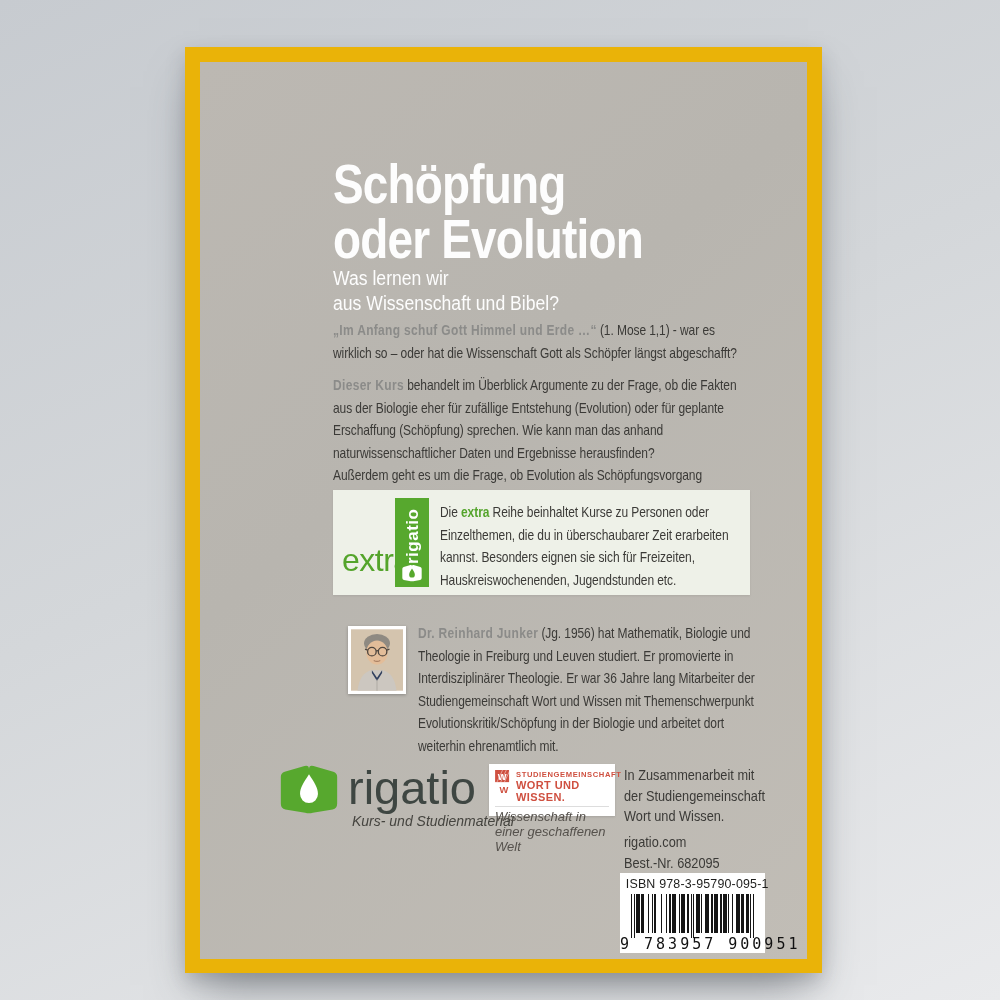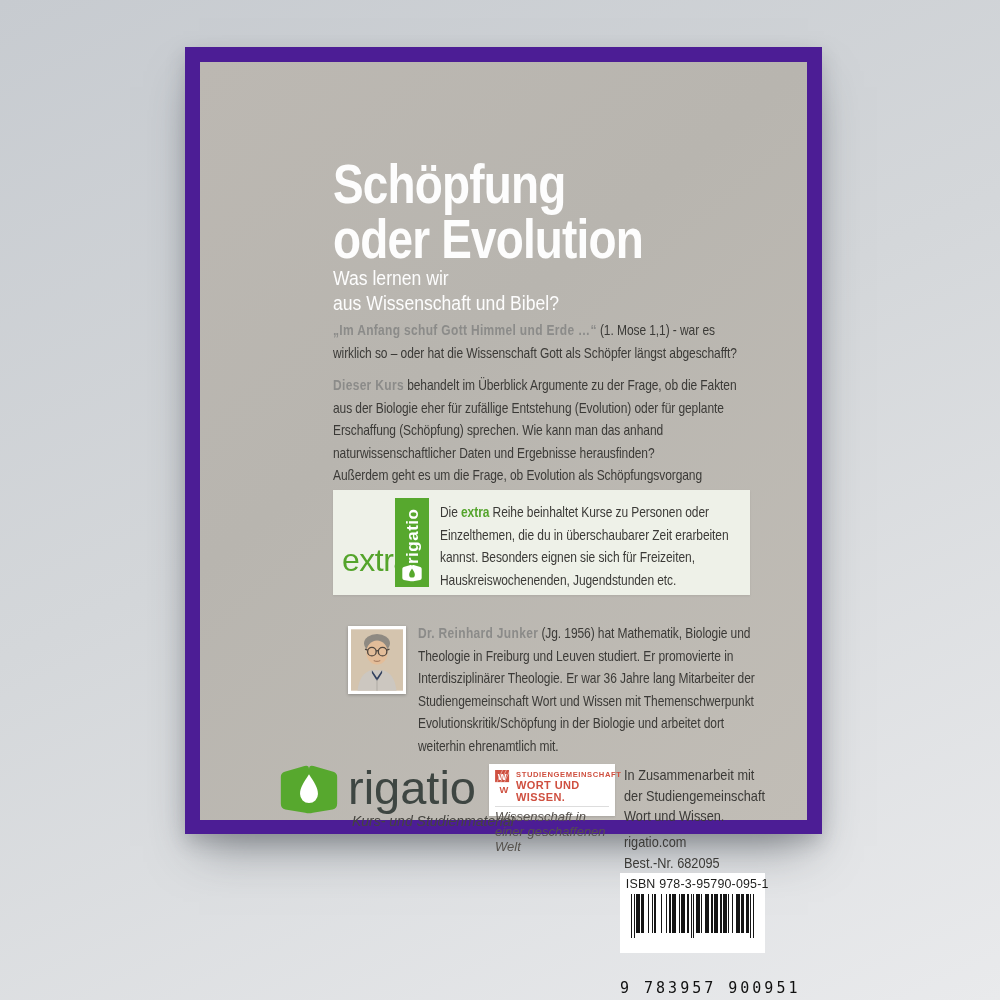--- a/index.html
+++ b/index.html
@@ -1,18 +1,18 @@
 <!DOCTYPE html>
 <html><head>
 <meta charset="utf-8">
 <style>
   html,body{margin:0;padding:0;width:1000px;height:1000px;overflow:hidden;
     font-family:"Liberation Sans",sans-serif;}
   body{background:linear-gradient(155deg,#c7cbd0 0%,#d4d7da 45%,#e9eaec 100%);}
-  .book{position:absolute;left:185px;top:47px;width:637px;height:787px;background:#4c1d95;
+  .book{position:absolute;left:185px;top:47px;width:637px;height:926px;background:#eab308;
     box-shadow:0 26px 46px -14px rgba(60,66,72,.5),0 8px 18px rgba(60,66,72,.22);}
   .cover{position:absolute;left:15px;top:15px;right:15px;bottom:14px;
     background:linear-gradient(140deg,#bcb8b2 0%,#b8b5af 40%,#c1bdb6 100%);}
   .abs{position:absolute;}
   .condense{transform:scaleX(.8);transform-origin:0 0;}
   .title{font-weight:bold;color:#fdfdfd;font-size:56px;line-height:55px;letter-spacing:-1px;
     transform:scaleX(.82);transform-origin:0 0;white-space:nowrap;}
   .subtitle{color:#fdfdfd;font-size:20px;line-height:25px;transform:scaleX(.88);
     transform-origin:0 0;white-space:nowrap;}
   .badge{border-radius:50%;color:#e9e7e0;font-family:"DejaVu Serif",serif;
@@ -34,21 +34,21 @@
     box-shadow:0 1px 2px rgba(0,0,0,.12);}
   .wuw-l1{font-size:7.6px;letter-spacing:.6px;color:#cf5040;font-weight:bold;text-align:center;}
   .wuw-l2{font-size:11px;letter-spacing:.4px;color:#cf5040;font-weight:bold;}
   .wuw-div{border-top:1px solid #ddd;margin:3px 0 2px 0;}
   .wuw-tag{font-size:13px;color:#55514c;font-style:italic;}
   .small-dark{font-size:15px;line-height:20.5px;color:#3b3a37;}
   .barcode-box{background:#fff;}
   .isbn-label{font-size:13.5px;color:#1d1d1b;text-align:center;letter-spacing:.2px;
     transform:scaleX(.92);transform-origin:50% 0;white-space:nowrap;}
   .isbn-digits{font-family:"DejaVu Sans Mono",monospace;font-size:15px;color:#111;
-    letter-spacing:3px;text-align:center;white-space:nowrap;margin-top:44px;}
+    letter-spacing:3px;text-align:center;white-space:nowrap;}
 </style>
 </head>
 <body>
 
 <div class="book">
   <div class="cover">
 
     <div class="abs title" style="left:133px;top:94px;">
       <div>Schöpfung</div>
       <div>oder Evolution</div>

